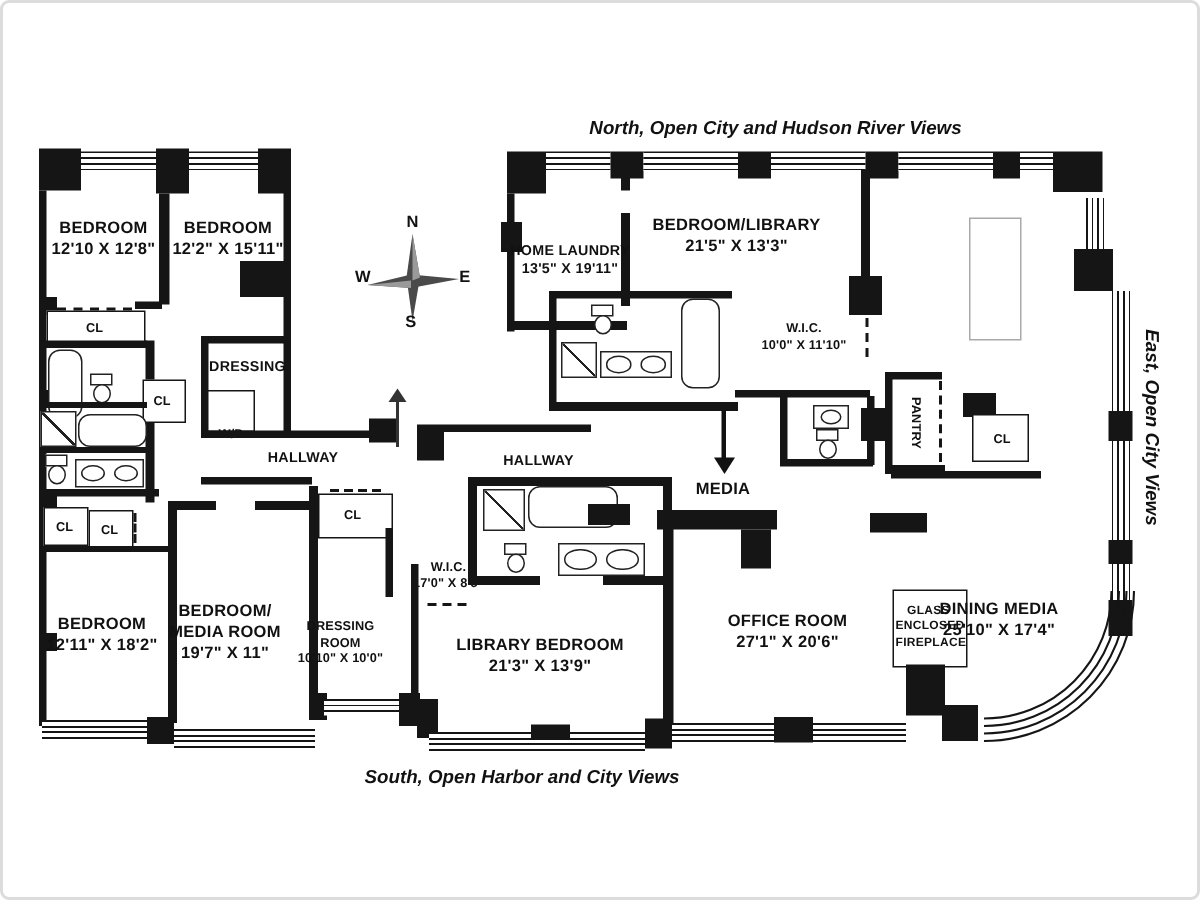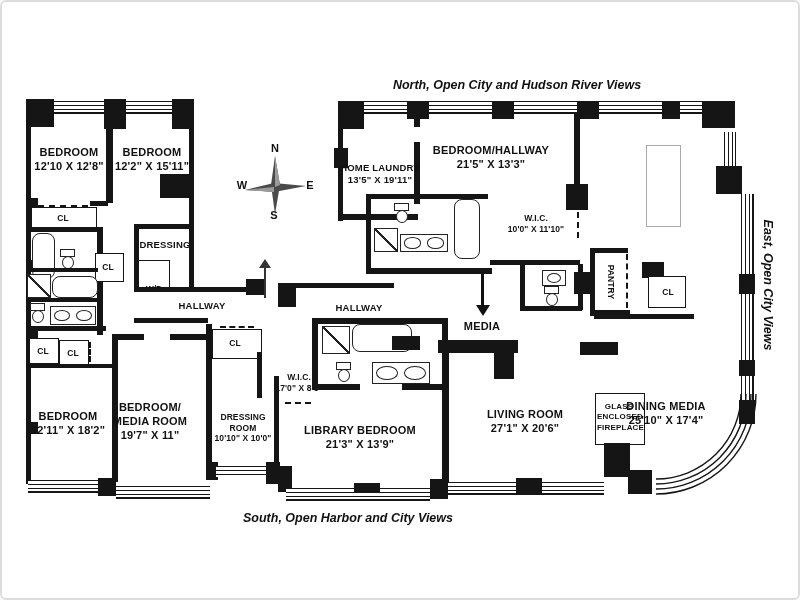--- a/index.html
+++ b/index.html
@@ -251,46 +251,46 @@
   </div>
   <div class="lbl" style="left:150px;top:158px;width:96px;">
     <div>BEDROOM</div>
     <div>12'2" X 15'11"</div>
   </div>
   <div class="lbl md" style="left:378px;top:172px;width:80px;">
     <div>HOME LAUNDRY</div>
     <div>13'5" X 19'11"</div>
   </div>
   <div class="lbl" style="left:489px;top:156px;width:190px;">
-    <div>BEDROOM/HALLWAY</div>
+    <div>BEDROOM/LIBRARY</div>
     <div>21'5" X 13'3"</div>
   </div>
   <div class="lbl sm" style="left:534px;top:222px;width:90px;">
     <div>W.I.C.</div>
     <div>10'0" X 11'10"</div>
   </div>
   <div class="lbl" style="left:480px;top:325px;">MEDIA</div>
   <div class="lbl" style="left:66px;top:422px;width:92px;">
     <div>BEDROOM</div>
     <div>12'11" X 18'2"</div>
   </div>
   <div class="lbl" style="left:148px;top:420px;width:92px;">
     <div>BEDROOM/ MEDIA ROOM</div>
     <div>19'7" X 11"</div>
   </div>
-  <div class="lbl sm" style="left:241px;top:426px;width:62px;">
+  <div class="lbl sm" style="left:225px;top:426px;width:62px;">
     <div>DRESSING ROOM</div>
     <div>10'10" X 10'0"</div>
   </div>
   <div class="lbl" style="left:358px;top:436px;width:150px;">
     <div>LIBRARY BEDROOM</div>
     <div>21'3" X 13'9"</div>
   </div>
   <div class="lbl" style="left:523px;top:420px;width:140px;">
-    <div>LIVING ROOM</div>
+    <div>OFFICE ROOM</div>
     <div>27'1" X 20'6"</div>
   </div>
   <div class="lbl" style="left:664px;top:412px;width:150px;">
     <div>DINING MEDIA</div>
     <div>25'10" X 17'4"</div>
   </div>
 
 </div>
 
 </body></html>

